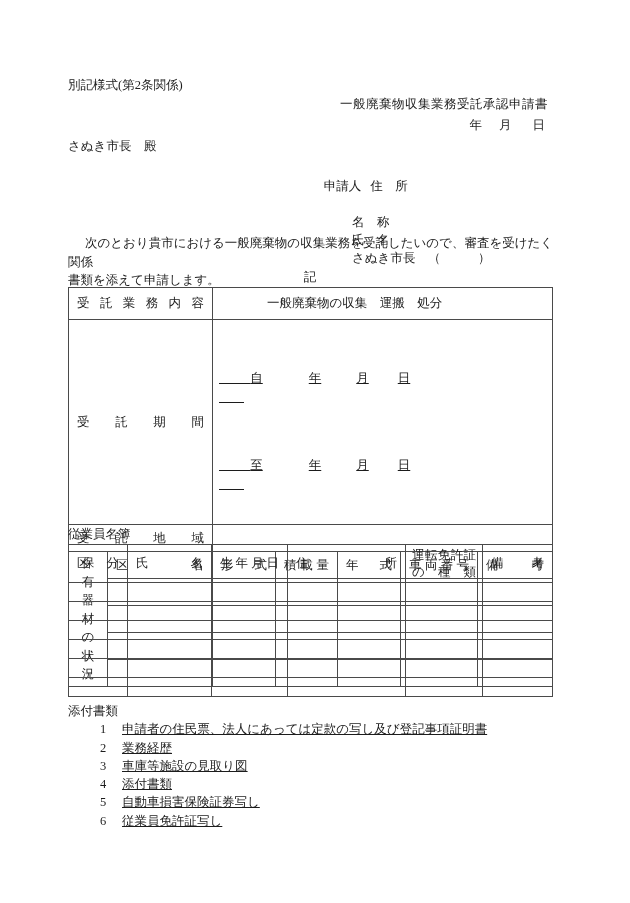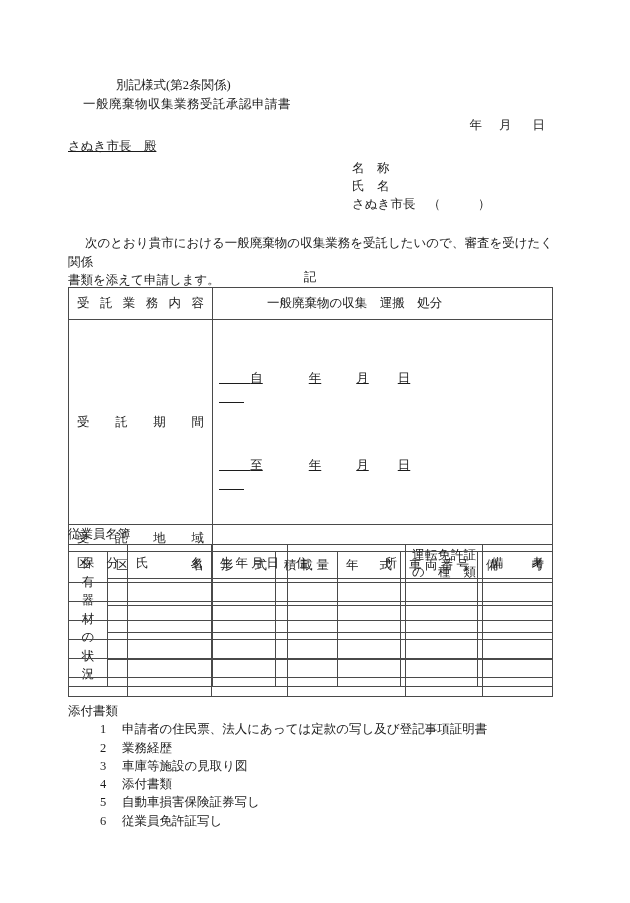--- a/index.html
+++ b/index.html
@@ -6,26 +6,26 @@
   .page{
     position:relative;
     width:630px;height:903px;
     background:#ffffff;
     font-family:"Liberation Serif","DejaVu Serif",serif;
     font-size:12.5px;
     color:#1c1c1c;
     overflow:hidden;
   }
   .abs{position:absolute;}
-  .note{top:77px;left:68px;margin-left:48px;}
-  .title{top:96px;left:83px;width:494px;text-align:left;letter-spacing:0.5px;}
+  .note{top:77px;left:68px;}
+  .title{top:96px;left:54px;width:494px;text-align:right;letter-spacing:0.5px;}
   .dateline{top:117px;right:85px;display:flex;}
   .dateline .dm{margin-left:17px;}
   .dateline .dd{margin-left:21px;}
-  .addressee{top:138px;left:68px;text-decoration:underline;}
+  .addressee{top:138px;left:68px;}
   .applicant{top:159px;left:305px;line-height:18px;}
   .app-row{white-space:pre;}
   .app-val{margin-left:9px;}
   .app-indent{margin-left:47px;}
   .body-par{top:234px;left:68px;width:486px;line-height:18.5px;}
   .indent1{text-indent:17px;}
   .ki{top:269px;left:68px;width:484px;text-align:center;}
   table{border-collapse:collapse;table-layout:fixed;}
   td{border:1px solid #4a4a4a;vertical-align:middle;padding:0;overflow:hidden;}
   .t1{top:287px;left:68px;width:484px;}
@@ -42,40 +42,43 @@
   .r-emp{height:19px;}
   .period-row{line-height:19px;white-space:pre;text-decoration:underline;}
   .py{margin-left:46px;}
   .pm{margin-left:35px;}
   .pd{margin-left:29px;}
   .emp-label{top:526px;left:68px;}
   .lic div{padding:0 6px;}
   .attachments{top:702px;left:68px;line-height:18.3px;}
   .att-item{display:flex;}
   .att-no{display:inline-block;width:14px;margin-left:32px;text-align:left;}
-  .att-text{margin-left:8px;}
+  .att-text{margin-left:8px;text-decoration:underline;}
 </style>
 </head>
 <body>
 
 <div class="page">
 
   <div class="abs note">別記様式(第2条関係)</div>
 
   <div class="abs title">一般廃棄物収集業務受託承認申請書</div>
 
   <div class="abs dateline">
     <span class="dy">年</span>
     <span class="dm">月</span>
     <span class="dd">日</span>
   </div>
 
   <div class="abs addressee">さぬき市長　殿</div>
 
   <div class="abs applicant">
+    <div class="app-row">
+      <span>申請人</span><span class="app-val">住　所</span>
+    </div>
     <div class="app-row app-indent">名　称</div>
     <div class="app-row app-indent">氏　名</div>
     <div class="app-row app-indent">さぬき市長　（　　　）</div>
   </div>
 
   <div class="abs body-par">
     <div class="indent1">次のとおり貴市における一般廃棄物の収集業務を受託したいので、審査を受けたく関係</div>
     <div>書類を添えて申請します。</div>
   </div>
 

